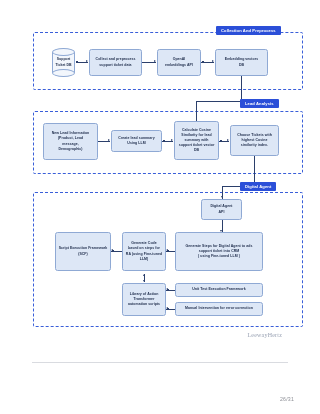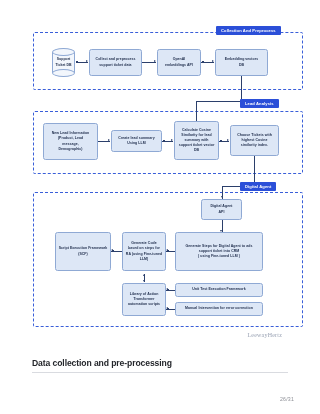--- a/index.html
+++ b/index.html
@@ -330,19 +330,18 @@
 
     <div class="node" style="left:175px; top:302px; width:88px; height:14px;">
       <span class="node-label">Manual Intervention for error correction</span>
     </div>
 
   </div>
 
   <div id="watermark">LeewayHertz</div>
 
   <div id="caption-wrap">
-    <div id="caption">Data collection and pre-processing</div>
     <div id="rule"></div>
   </div>
 
   <div id="pagenum">26/31</div>
 
 </div>
 
 </body></html>

